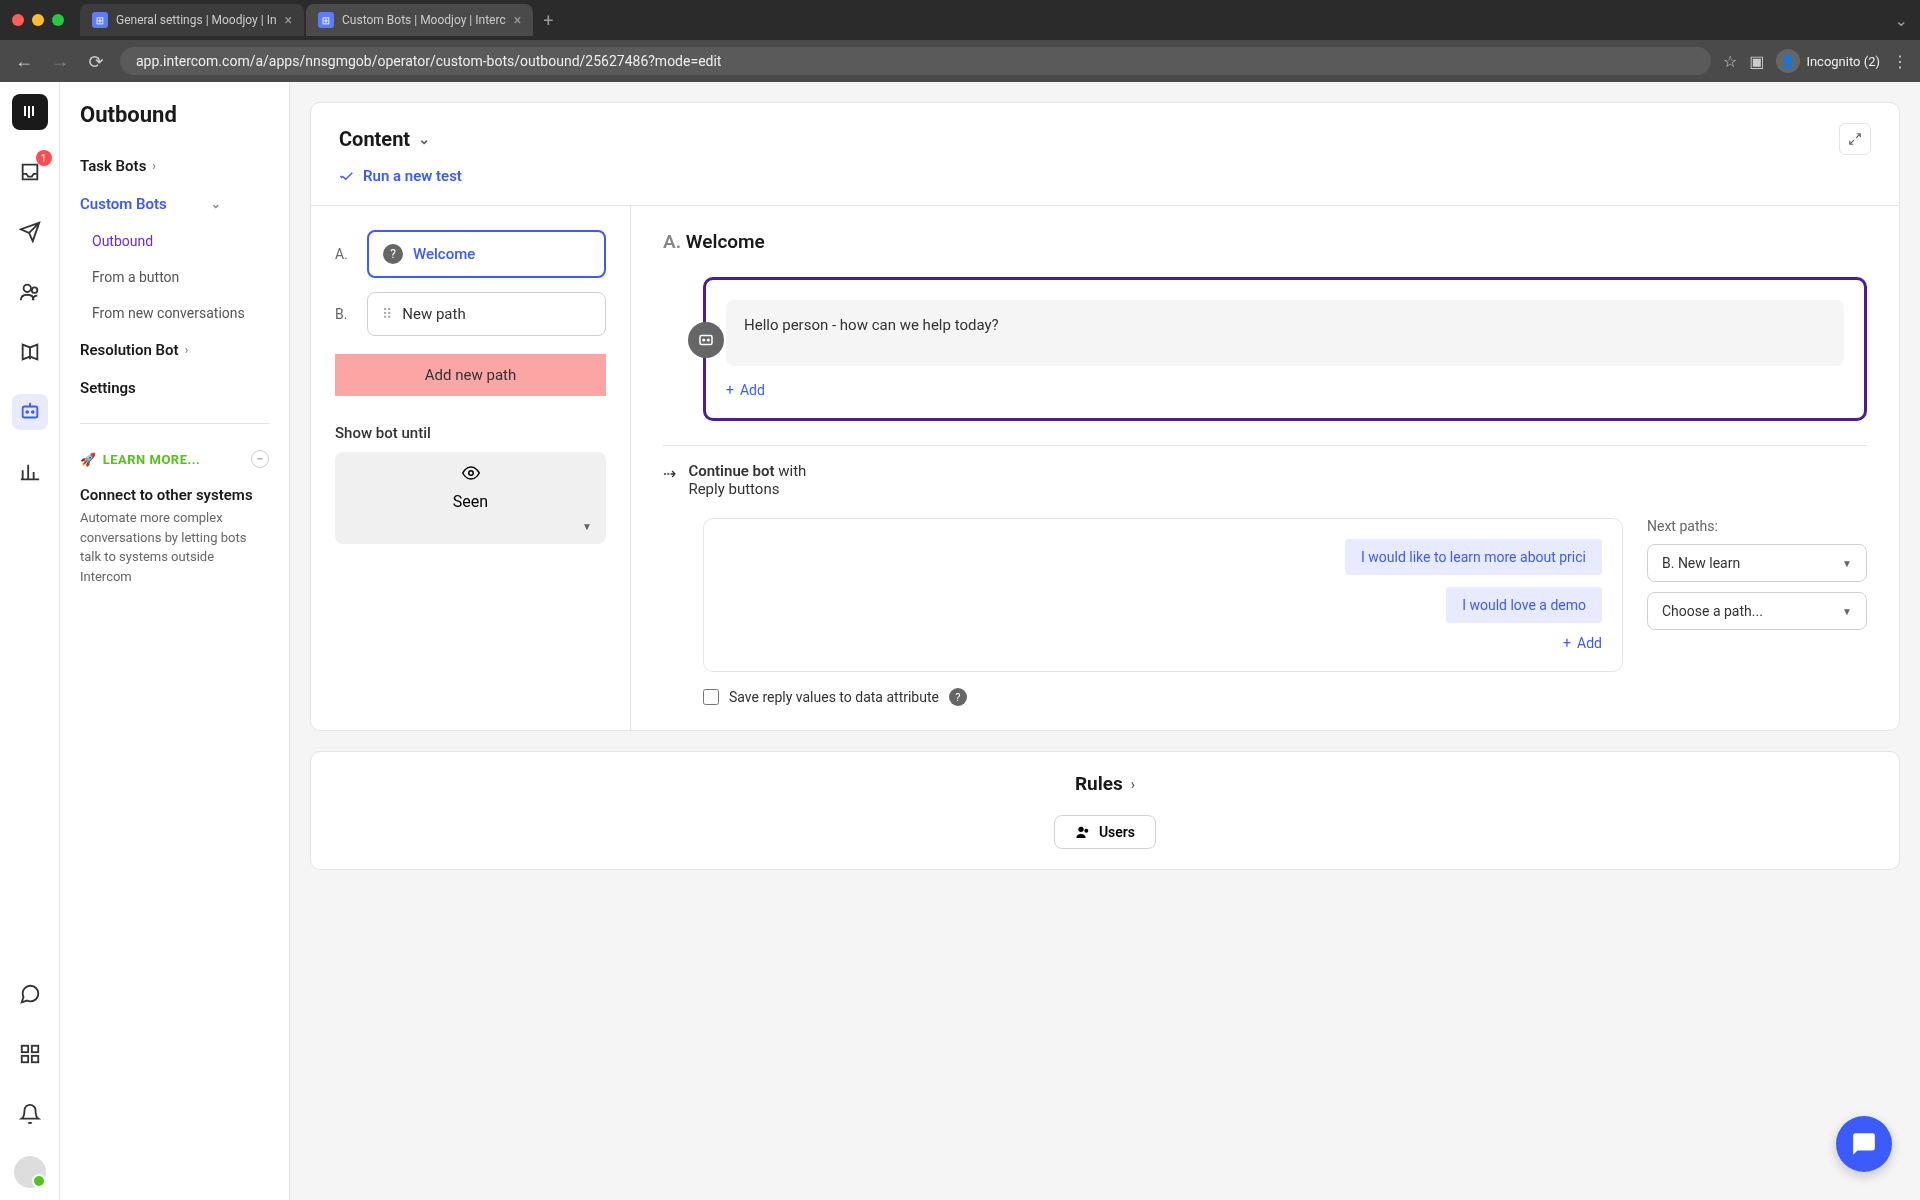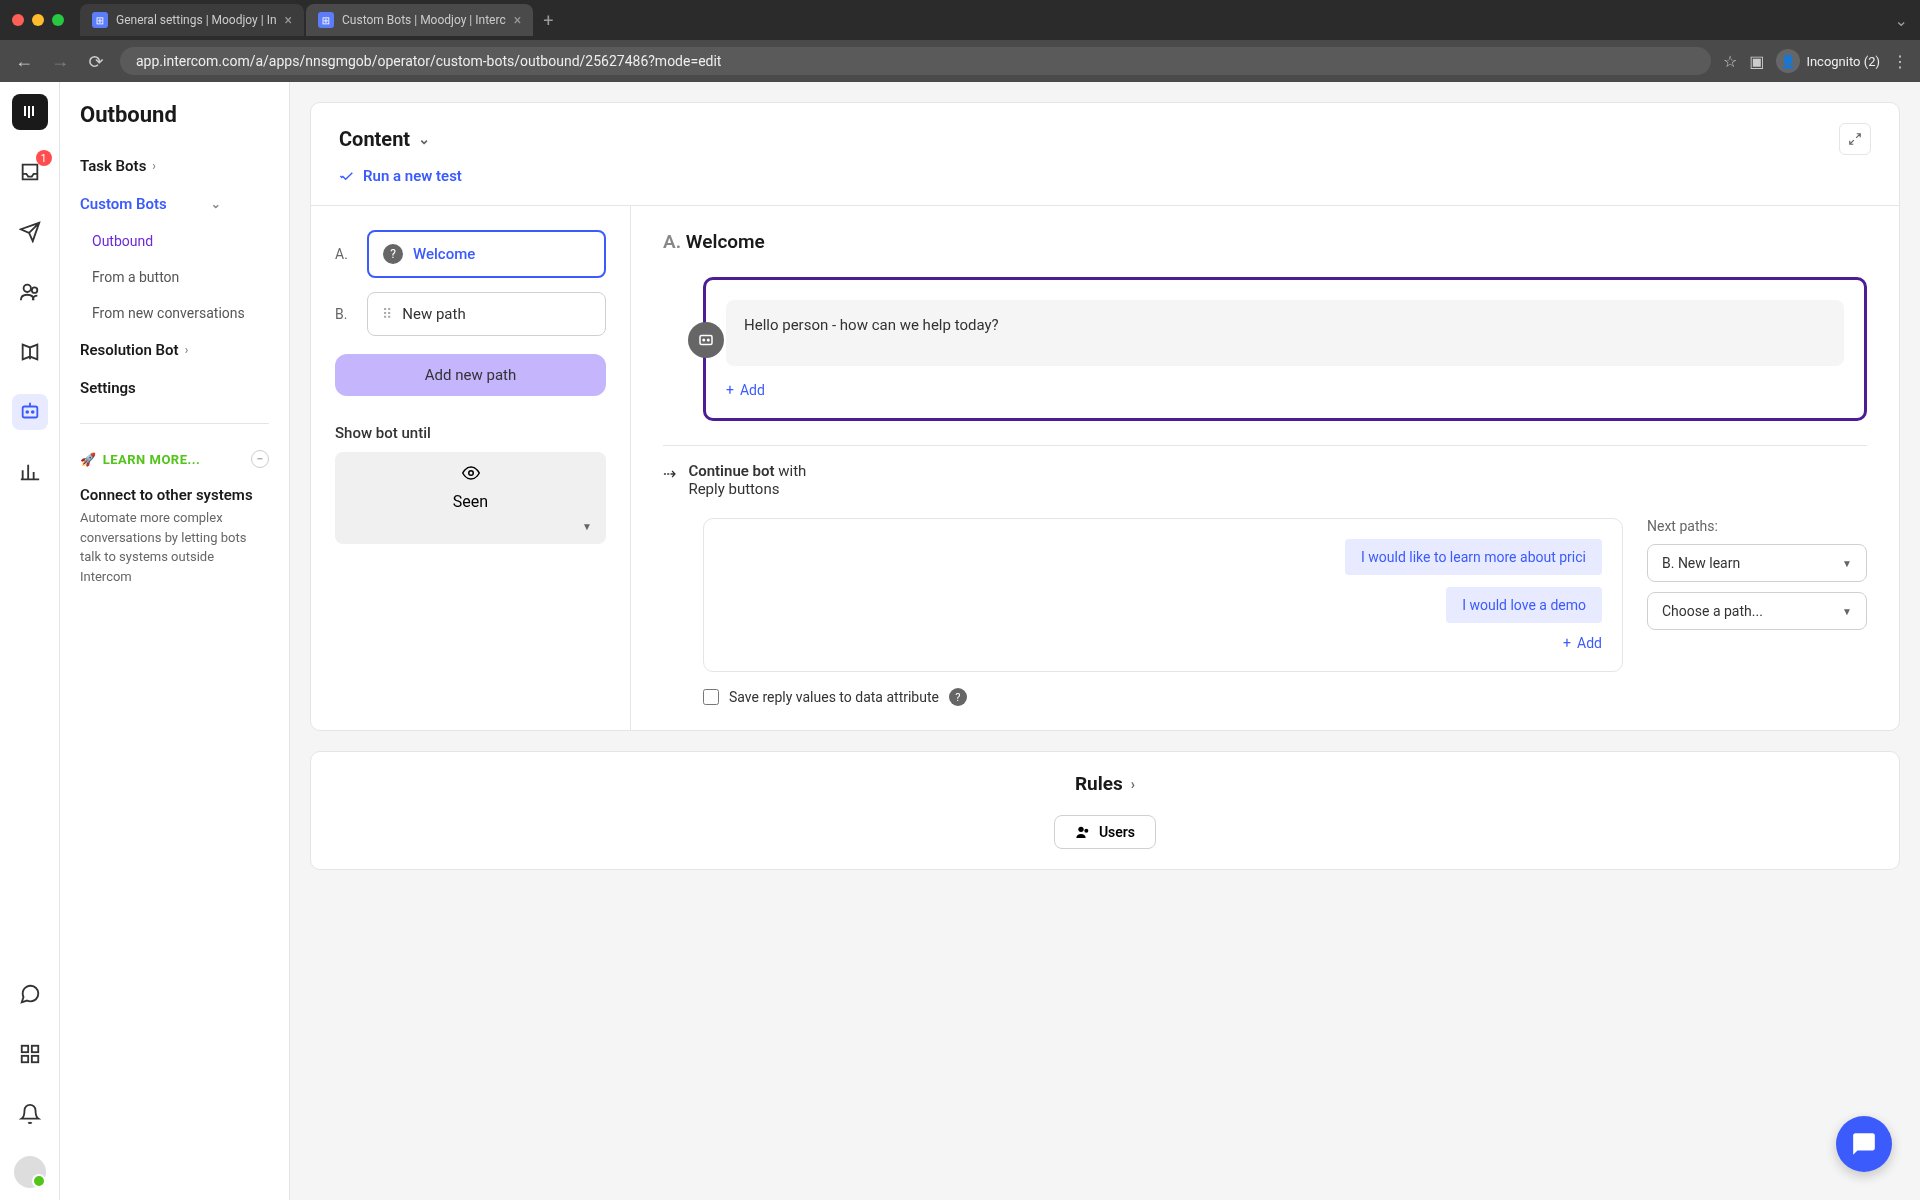--- a/index.html
+++ b/index.html
@@ -65,21 +65,21 @@
 .content-body { display: flex; border-top: 1px solid #e5e5e5; }
 .paths-col { width: 320px; border-right: 1px solid #e5e5e5; padding: 24px; }
 .path-row { display: flex; align-items: center; gap: 12px; margin-bottom: 14px; }
 .path-letter { font-size: 14px; color: #666; width: 20px; }
 .path-box { flex: 1; border: 1px solid #d0d0d0; border-radius: 8px; padding: 12px 14px; display: flex; align-items: center; gap: 10px; cursor: pointer; }
 .path-box.active { border: 2px solid #3b5bfd; }
 .path-box.active .path-name { color: #3b5bfd; font-weight: 500; }
 .path-icon { width: 20px; height: 20px; background: #666; border-radius: 50%; color: #fff; display: flex; align-items: center; justify-content: center; font-size: 12px; }
 .path-drag { color: #aaa; font-size: 14px; }
 .path-name { font-size: 15px; color: #333; }
-.add-path-btn { width: 100%; background: #c4b5fd; border: none; border-radius: 12px; padding: 12px; font-size: 15px; color: #333; cursor: pointer; margin-top: 4px; }
+.add-path-btn { width: 100%; background: #fca5a5; border: none; border-radius: 0; padding: 12px; font-size: 15px; color: #333; cursor: pointer; margin-top: 4px; }
 .show-until { margin-top: 28px; }
 .show-until-label { font-size: 15px; color: #333; font-weight: 500; margin-bottom: 10px; }
 .seen-select { width: 100%; background: #f0f0f0; border: none; border-radius: 8px; padding: 12px 14px; display: flex; align-items: center; gap: 10px; cursor: pointer; flex-direction: column; }
 .seen-select .arrow { margin-left: auto; color: #666; font-size: 10px; }
 
 .detail-col { flex: 1; padding: 24px 32px; }
 .detail-title { font-size: 19px; font-weight: 600; color: #1a1a1a; margin-bottom: 24px; }
 .detail-title .letter { color: #888; }
 .msg-block { border: 3px solid #4c1d95; border-radius: 10px; padding: 20px; margin-left: 40px; margin-bottom: 24px; position: relative; }
 .bot-avatar { position: absolute; left: -18px; bottom: 60px; width: 36px; height: 36px; background: #666; border-radius: 50%; display: flex; align-items: center; justify-content: center; color: #fff; }

